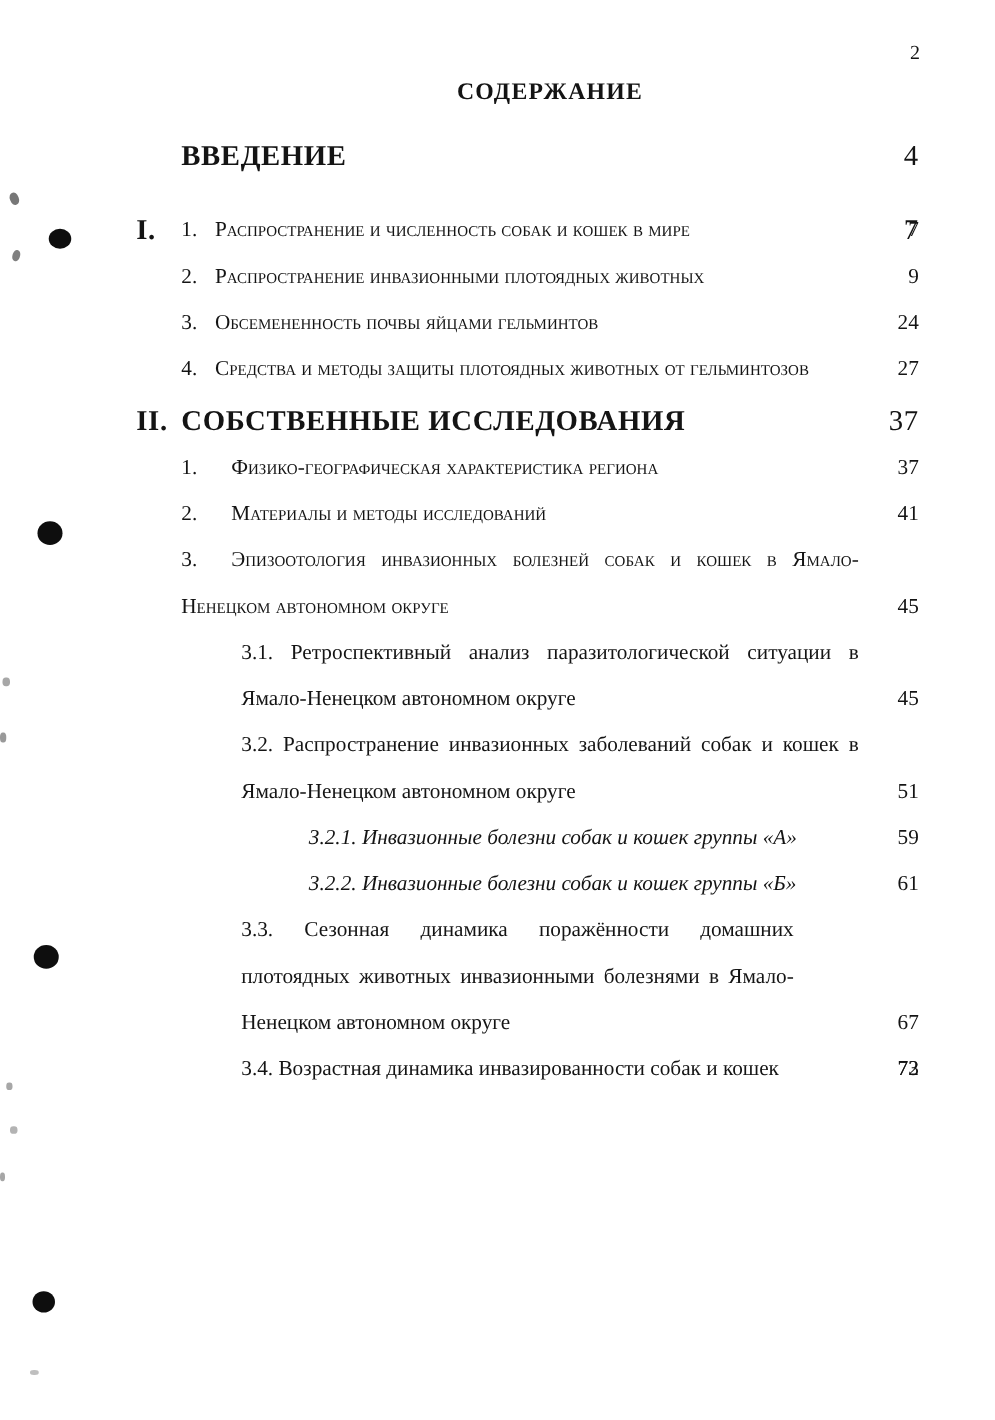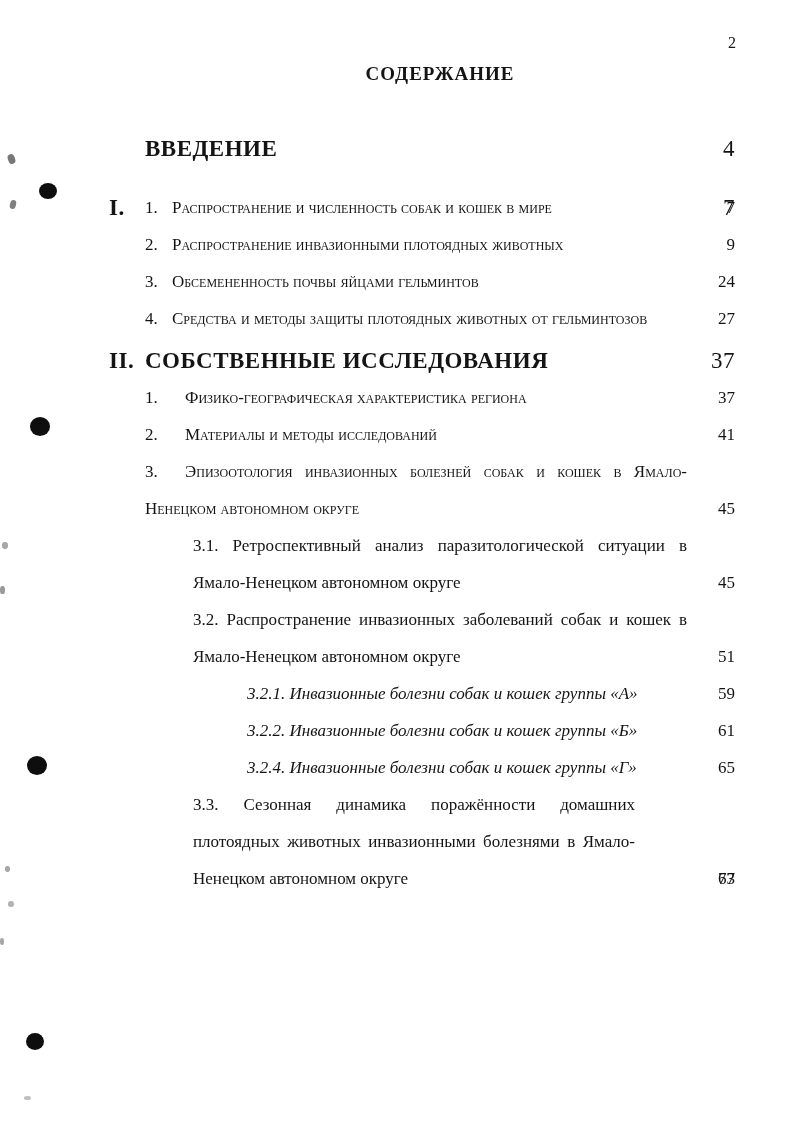--- a/index.html
+++ b/index.html
@@ -16,21 +16,21 @@
     position:absolute; top:34px; right:60px;
     font-size:16px;
   }
   .content {
     position:absolute; left:145px; top:62px; width:590px;
   }
   .title {
     text-align:center;
     font-size:19px; font-weight:bold; letter-spacing:1px;
     line-height:24px;
-    margin-bottom:44px;
+    margin-bottom:20px;
   }
   .row {
     position:relative;
     font-size:17px;
     line-height:37px;
     padding-right:48px;
   }
   .row .pg {
     position:absolute; right:0; top:0;
     width:44px; text-align:right;
@@ -149,29 +149,29 @@
       <span>3.2.1. Инвазионные болезни собак и кошек группы «А»</span>
       <span class="pg">59</span>
     </div>
 
     <div class="row ind3 it">
       <span>3.2.2. Инвазионные болезни собак и кошек группы «Б»</span>
       <span class="pg">61</span>
     </div>
 
 
-    <div class="row ind3 it">
-      <span>3.2.4. Инвазионные болезни собак и кошек группы «Г»</span>
-      <span class="pg">65</span>
-    </div>
 
     <div class="row ind2 just narrow">
       <span>3.3. Сезонная динамика поражённости домашних плотоядных животных инвазионными болезнями в Ямало-Ненецком автономном округе</span>
       <span class="pg bot">67</span>
     </div>
 
+    <div class="row ind2">
+      <span>3.4. Возрастная динамика инвазированности собак и кошек</span>
+      <span class="pg">72</span>
+    </div>
 
     <div class="row ind2 just">
       <span class="pg bot">73</span>
     </div>
 
   </div>
 </div>
 
 </body></html>

